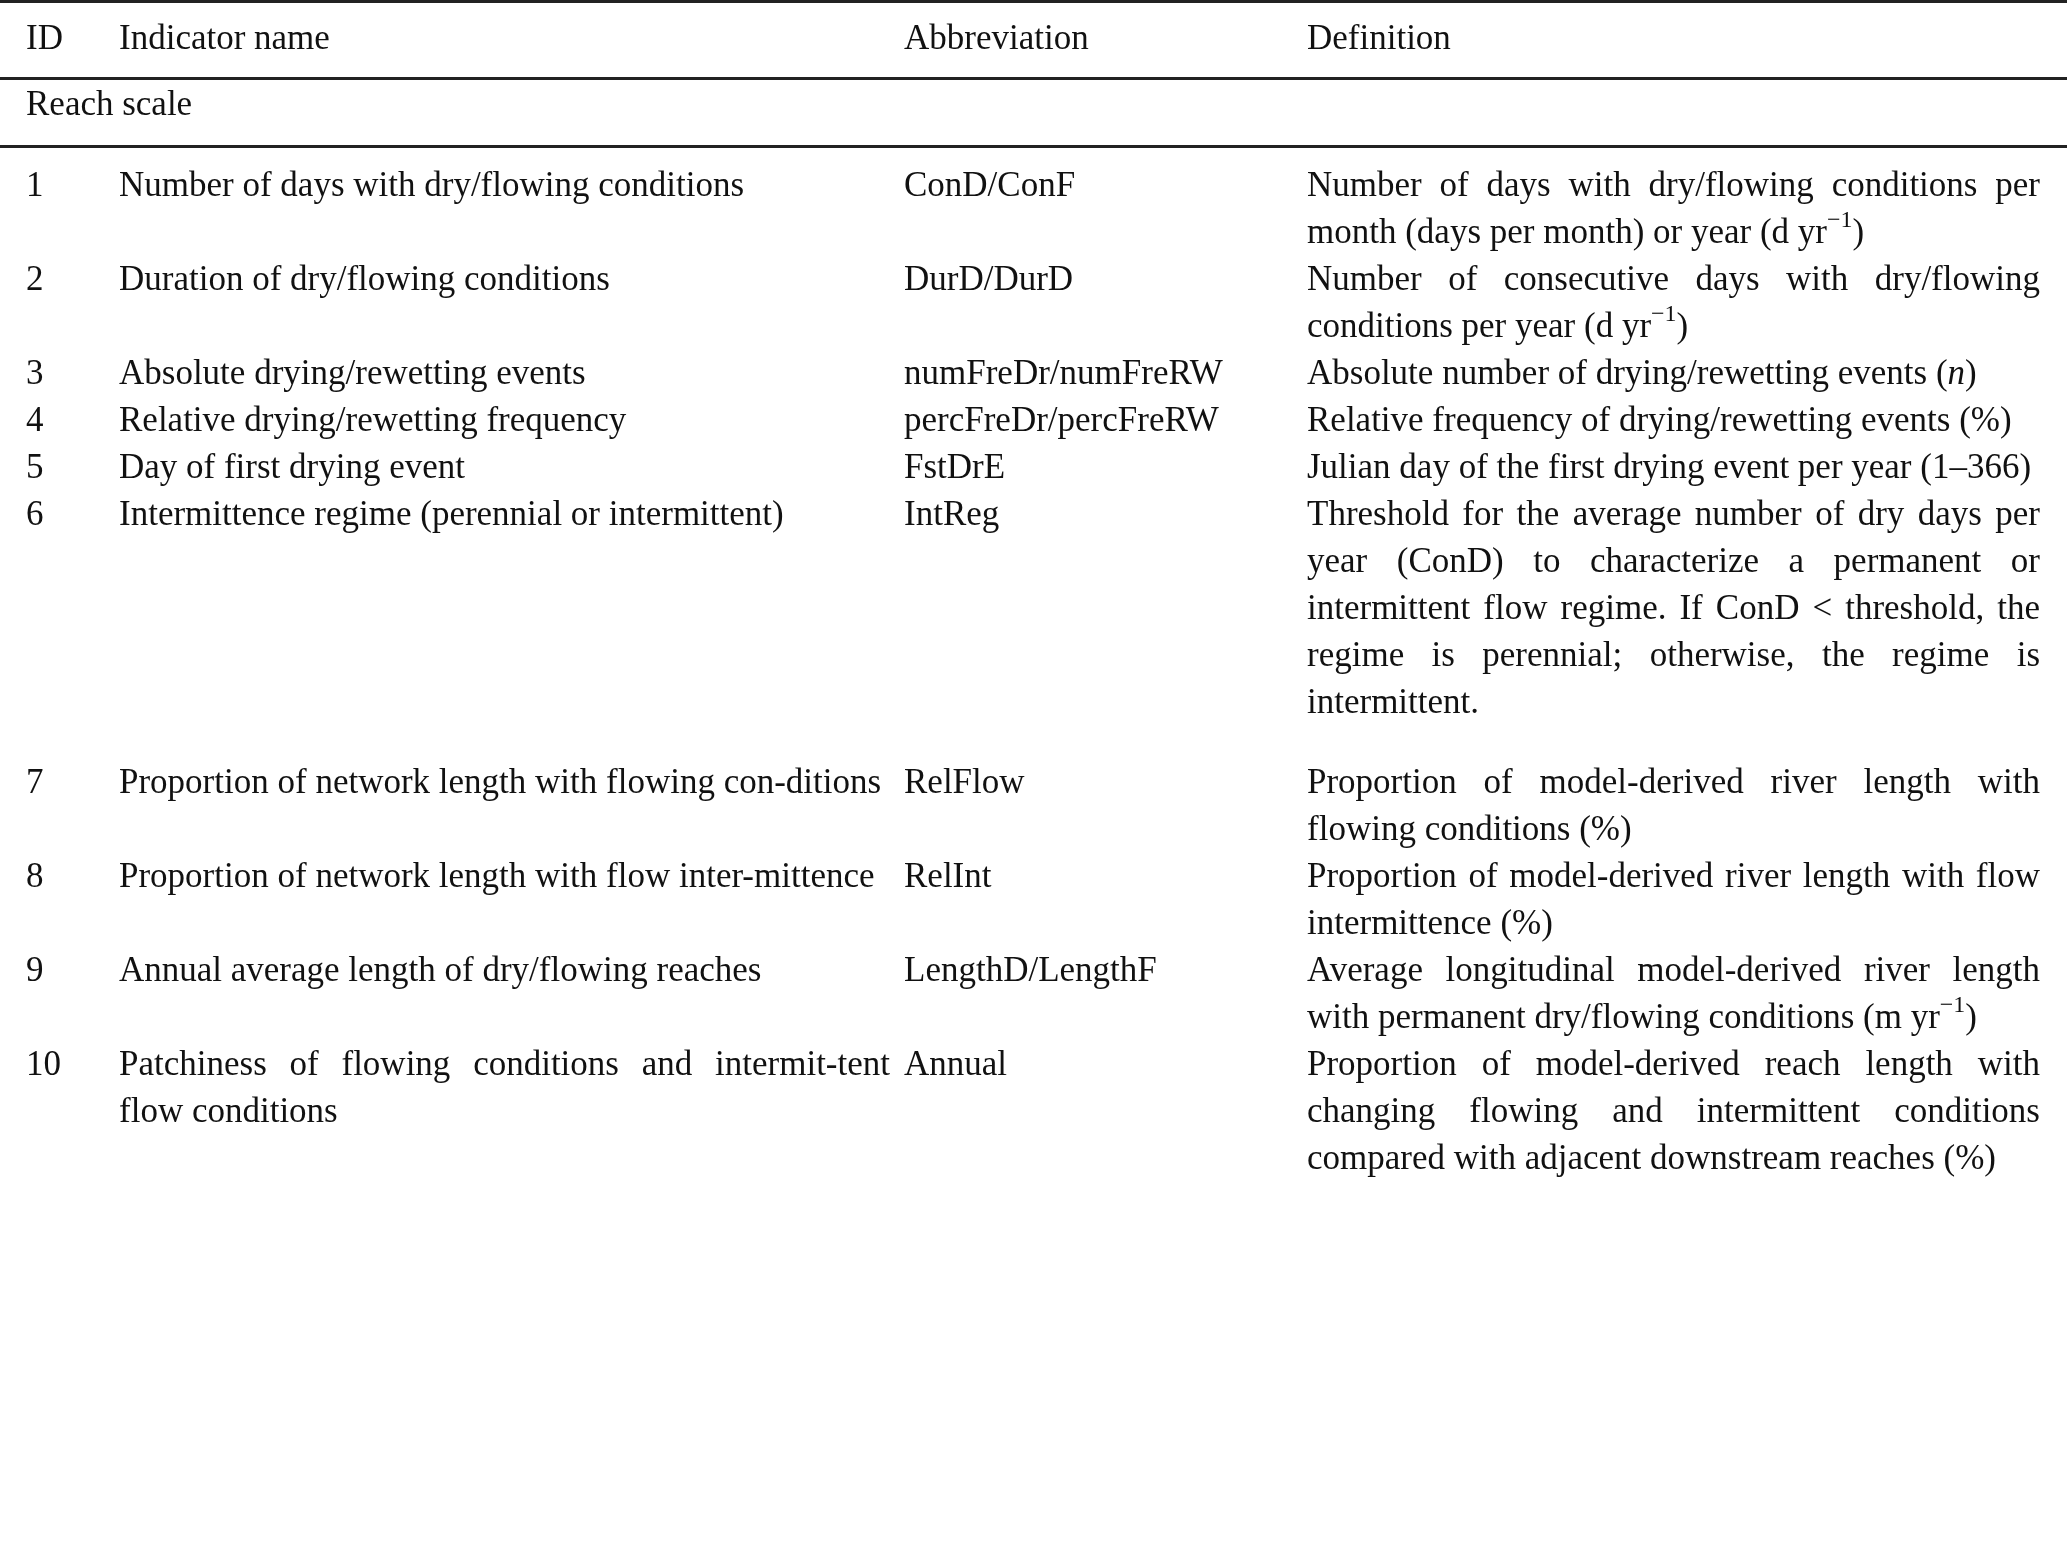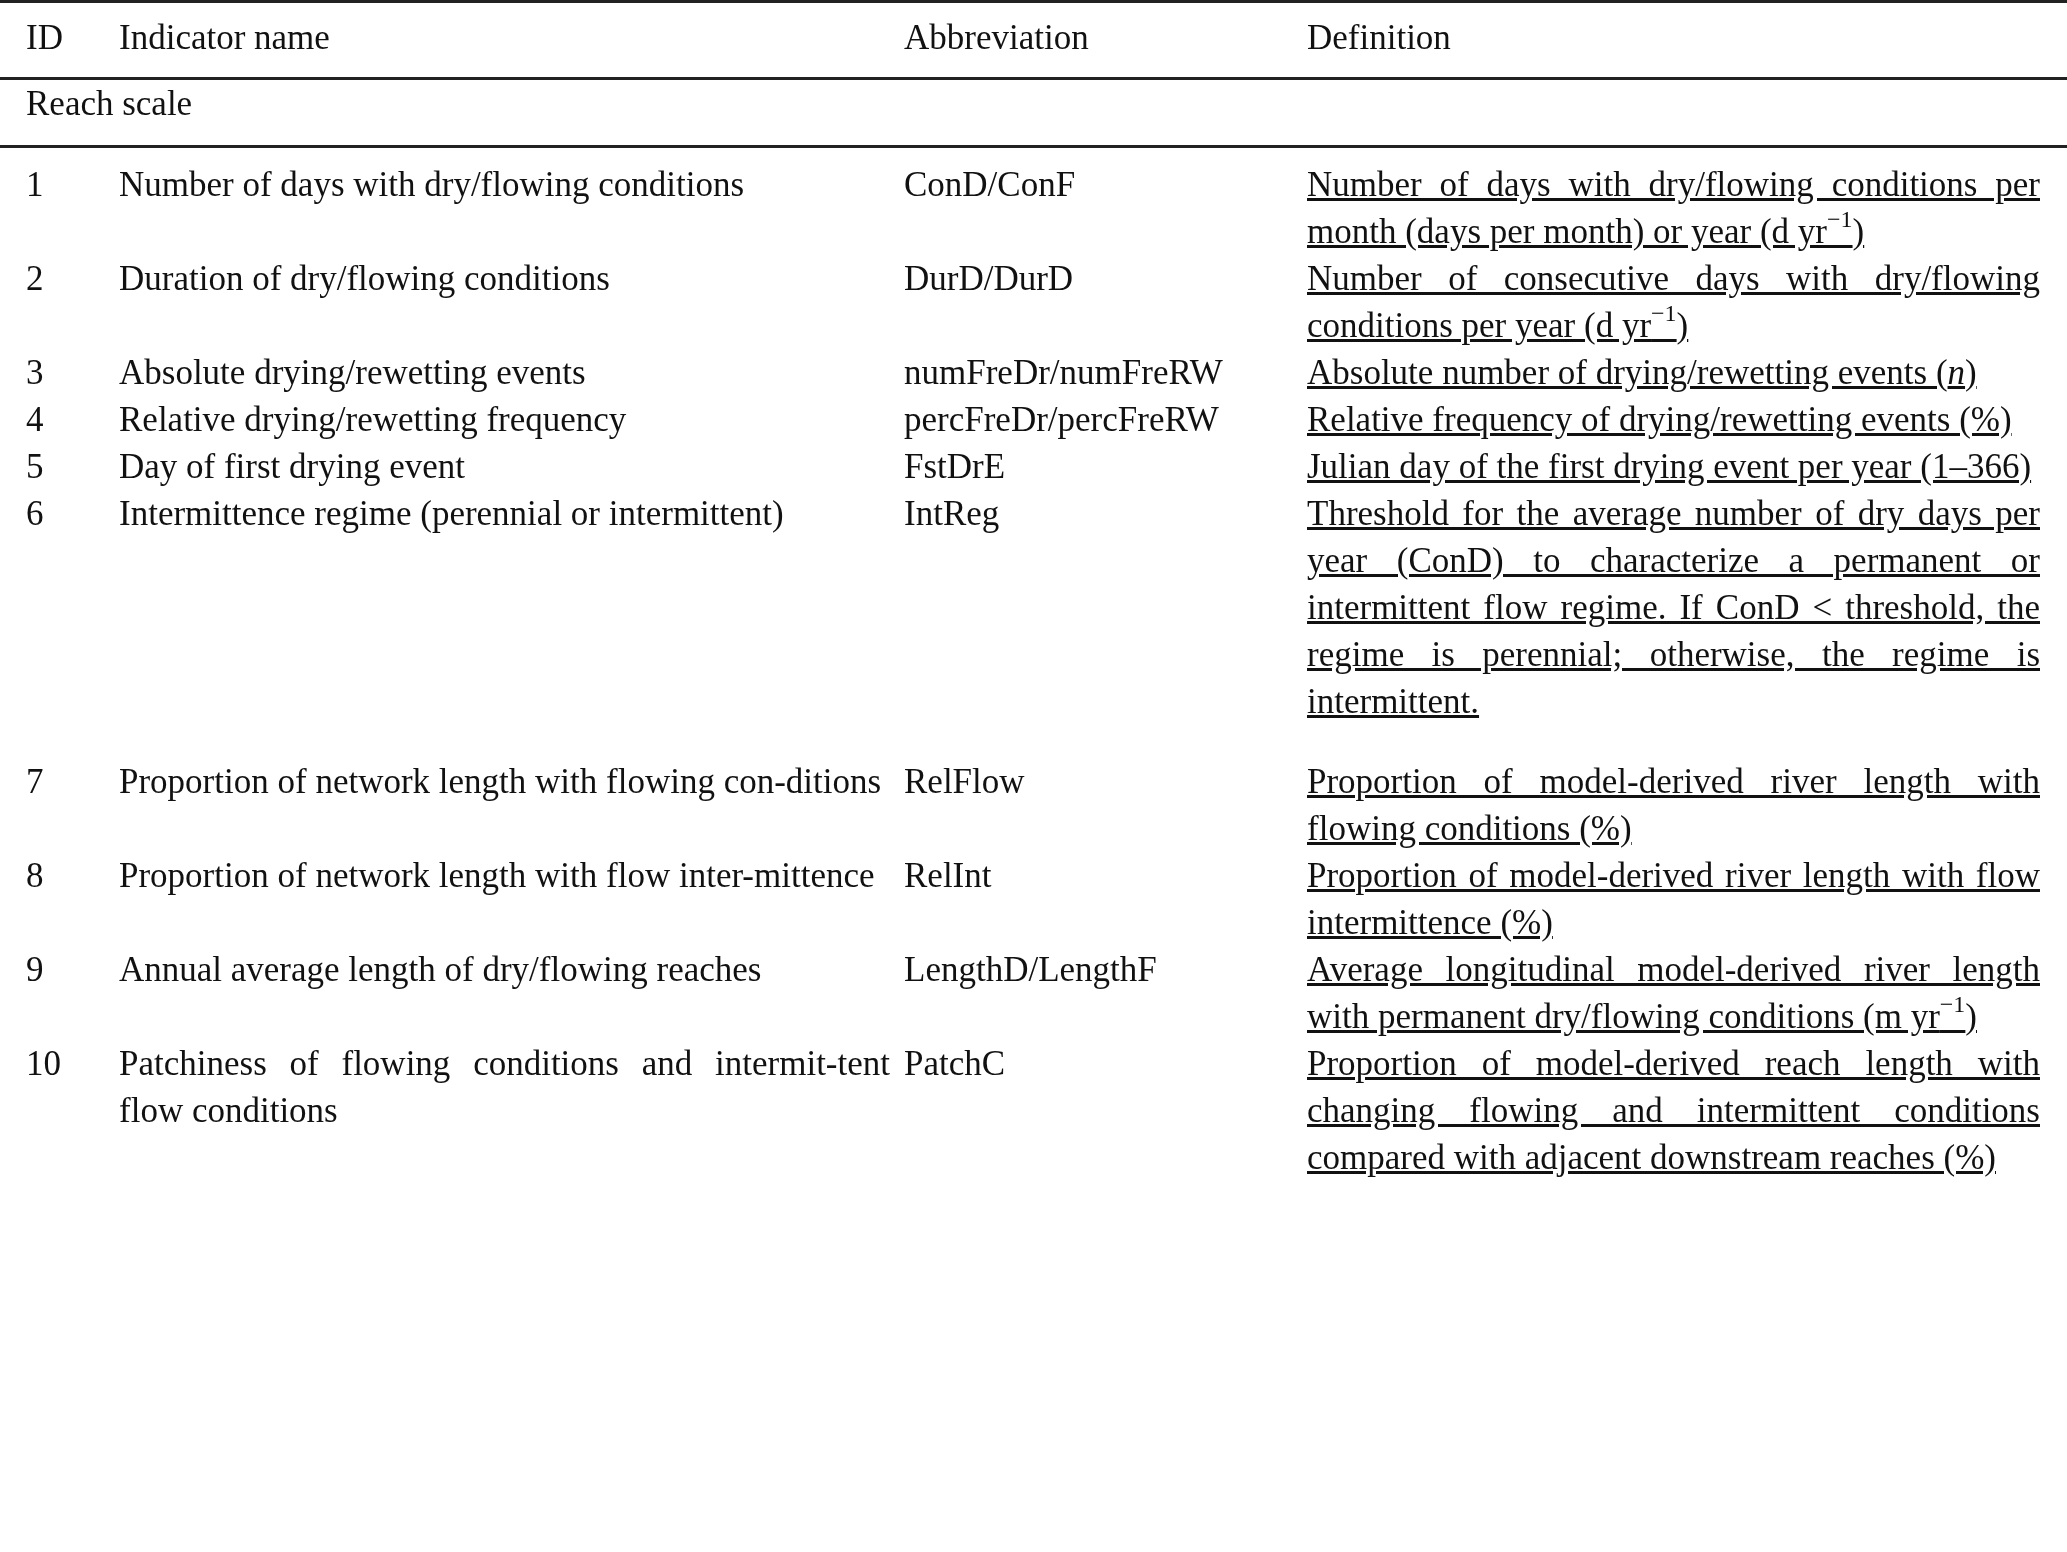--- a/index.html
+++ b/index.html
@@ -16,21 +16,21 @@
     table-layout: fixed;
   }
   col.c-id { width: 119px; }
   col.c-name { width: 785px; }
   col.c-abbr { width: 403px; }
   col.c-def { width: 760px; }
   td, th {
     padding: 0; vertical-align: top; text-align: left; font-weight: normal;
   }
   td.id, th.id { padding-left: 26px; }
-  td.def { padding-right: 27px; text-align: justify; hyphens: none; text-decoration: underline; }
+  td.def { padding-right: 27px; text-align: justify; hyphens: none; }
   td.name { padding-right: 14px; text-align: justify; }
   .toprule { border-top: 3px solid #222; }
   .midrule { border-bottom: 3px solid #222; }
   thead th { padding-top: 11px; padding-bottom: 16px; }
   tr.section td { padding-bottom: 18px; padding-left: 26px; }
   tr.first td { padding-top: 13px; }
   tr.last td { padding-bottom: 20px; }
   .bottomrule { border-bottom: 3px solid #222; }
   sup { font-size: 24px; line-height: 0; position: relative; top: -3px; }
 </style>
@@ -117,18 +117,18 @@
   <tr>
     <td class="id">9</td>
     <td class="name">Annual average length of dry/flowing reaches</td>
     <td class="abbr">LengthD/LengthF</td>
     <td class="def"><span class="dmain">Average longitudinal model-derived river length with permanent dry/flowing conditions (m yr</span><sup class="dsup">−1</sup><span class="dtail">)</span></td>
   </tr>
 
   <tr>
     <td class="id">10</td>
     <td class="name">Patchiness of flowing conditions and intermit-tent flow conditions</td>
-    <td class="abbr">PatchC</td>
+    <td class="abbr">Annual</td>
     <td class="def"><span class="dmain">Proportion of model-derived reach length with changing flowing and intermittent conditions compared with adjacent downstream reaches (%)</span></td>
   </tr>
 
 </tbody>
 </table>
 
 </body></html>

